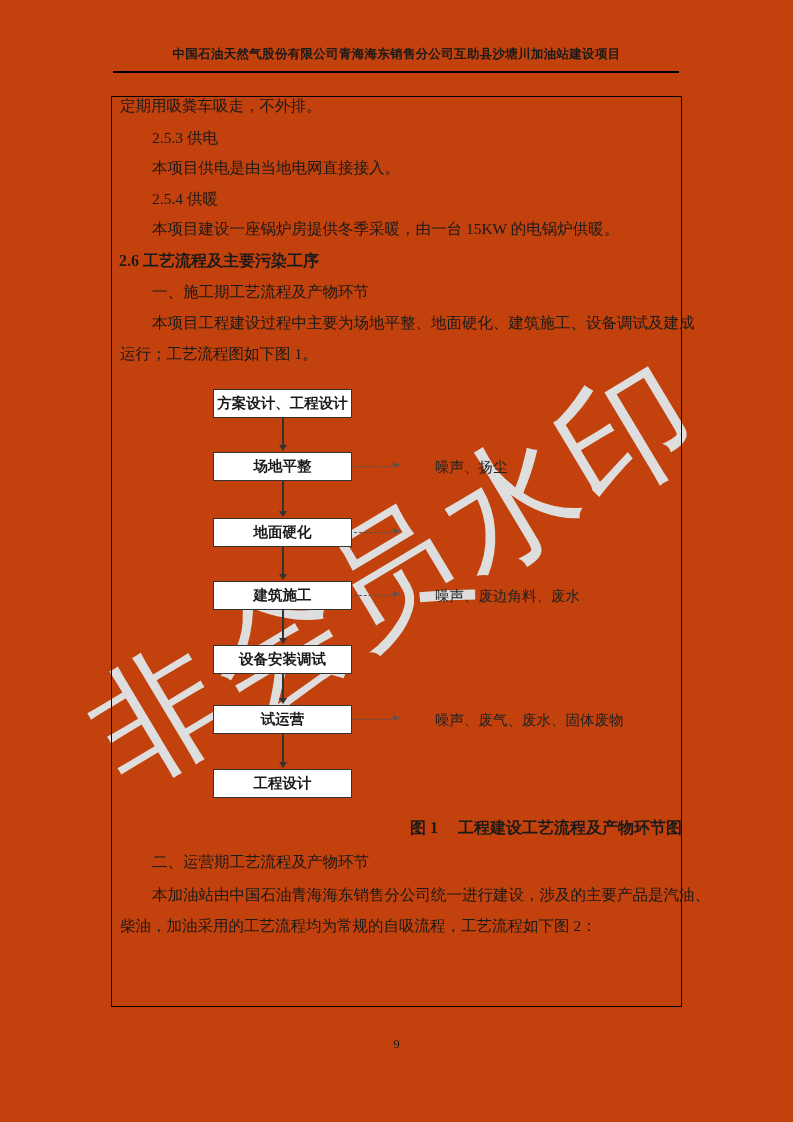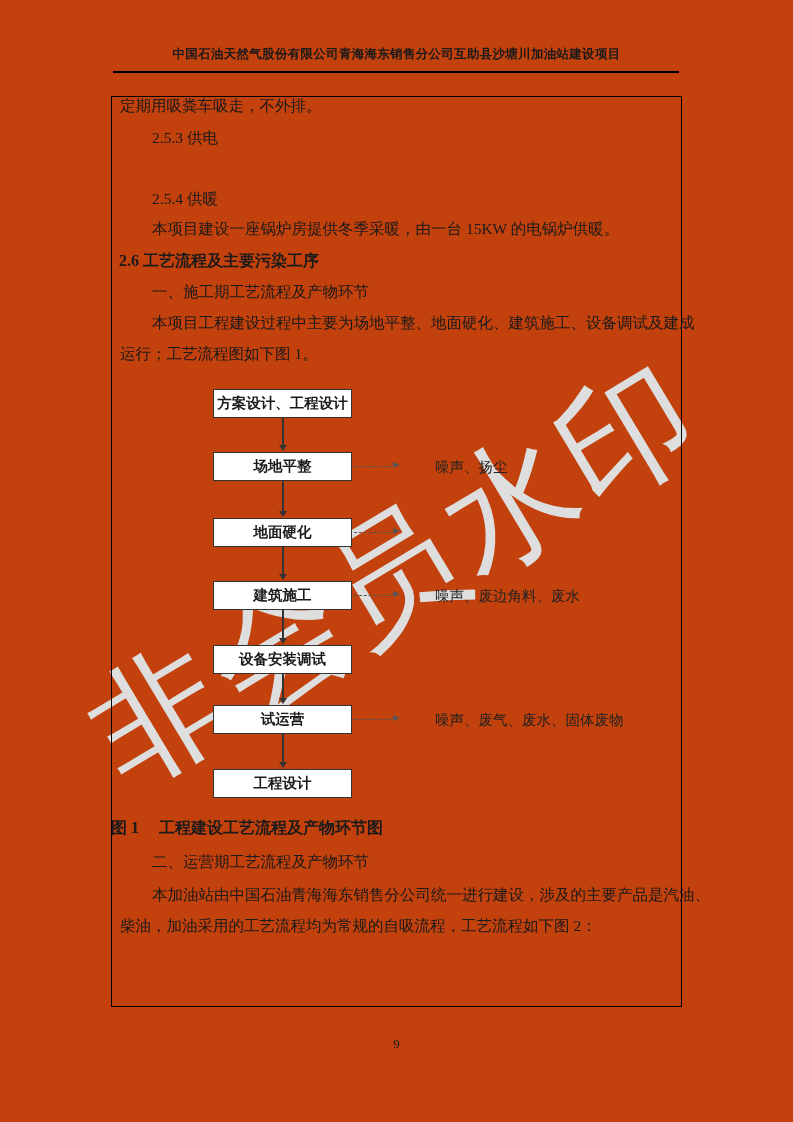--- a/index.html
+++ b/index.html
@@ -54,21 +54,21 @@
     content:""; position:absolute; right:-4px; top:-4.6px;
     border-top:3.8px solid transparent; border-bottom:3.8px solid transparent;
     border-left:7px solid #555;
   }
   .outlabel {
     position:absolute; left:406px; transform:translateY(-50%);
     font-family:"Liberation Sans","DejaVu Sans",sans-serif;
     font-size:14.5px; color:#222; white-space:pre; z-index:2;padding-left:29px;
   }
   .fig-caption {
-    position:absolute; top:818px; left:111px; width:571px; text-align:left;
+    position:absolute; top:818px; left:111px; width:571px; text-align:right;
     font-size:16px; font-weight:bold; white-space:pre; z-index:2;
   }
   .page-number {
     position:absolute; top:1036px; left:0; width:100%; text-align:center;
     font-size:13px; z-index:2;
   }
 </style>
 </head>
 <body>
 
@@ -76,20 +76,21 @@
 
   <div class="header-title">中国石油天然气股份有限公司青海海东销售分公司互助县沙塘川加油站建设项目</div>
   <div class="header-rule"></div>
 
   <div class="watermark">非会员水印</div>
 
   <div class="content-border"></div>
 
   <div class="tl" style="top:95px;left:120px">定期用吸粪车吸走，不外排。</div>
   <div class="tl" style="top:127px;left:152px">2.5.3 供电</div>
+  <div class="tl" style="top:157px;left:152px">本项目供电是由当地电网直接接入。</div>
   <div class="tl" style="top:188px;left:152px">2.5.4 供暖</div>
   <div class="tl" style="top:218px;left:152px">本项目建设一座锅炉房提供冬季采暖，由一台 15KW 的电锅炉供暖。</div>
   <div class="tl bold" style="top:250px;left:119px">2.6 工艺流程及主要污染工序</div>
   <div class="tl" style="top:281px;left:152px">一、施工期工艺流程及产物环节</div>
   <div class="tl" style="top:312px;left:152px">本项目工程建设过程中主要为场地平整、地面硬化、建筑施工、设备调试及建成</div>
   <div class="tl" style="top:343px;left:120px">运行；工艺流程图如下图 1。</div>
 
   <div class="fbox" style="top:389px">方案设计、工程设计</div>
   <div class="fbox" style="top:452px">场地平整</div>
   <div class="fbox" style="top:518px">地面硬化</div>

